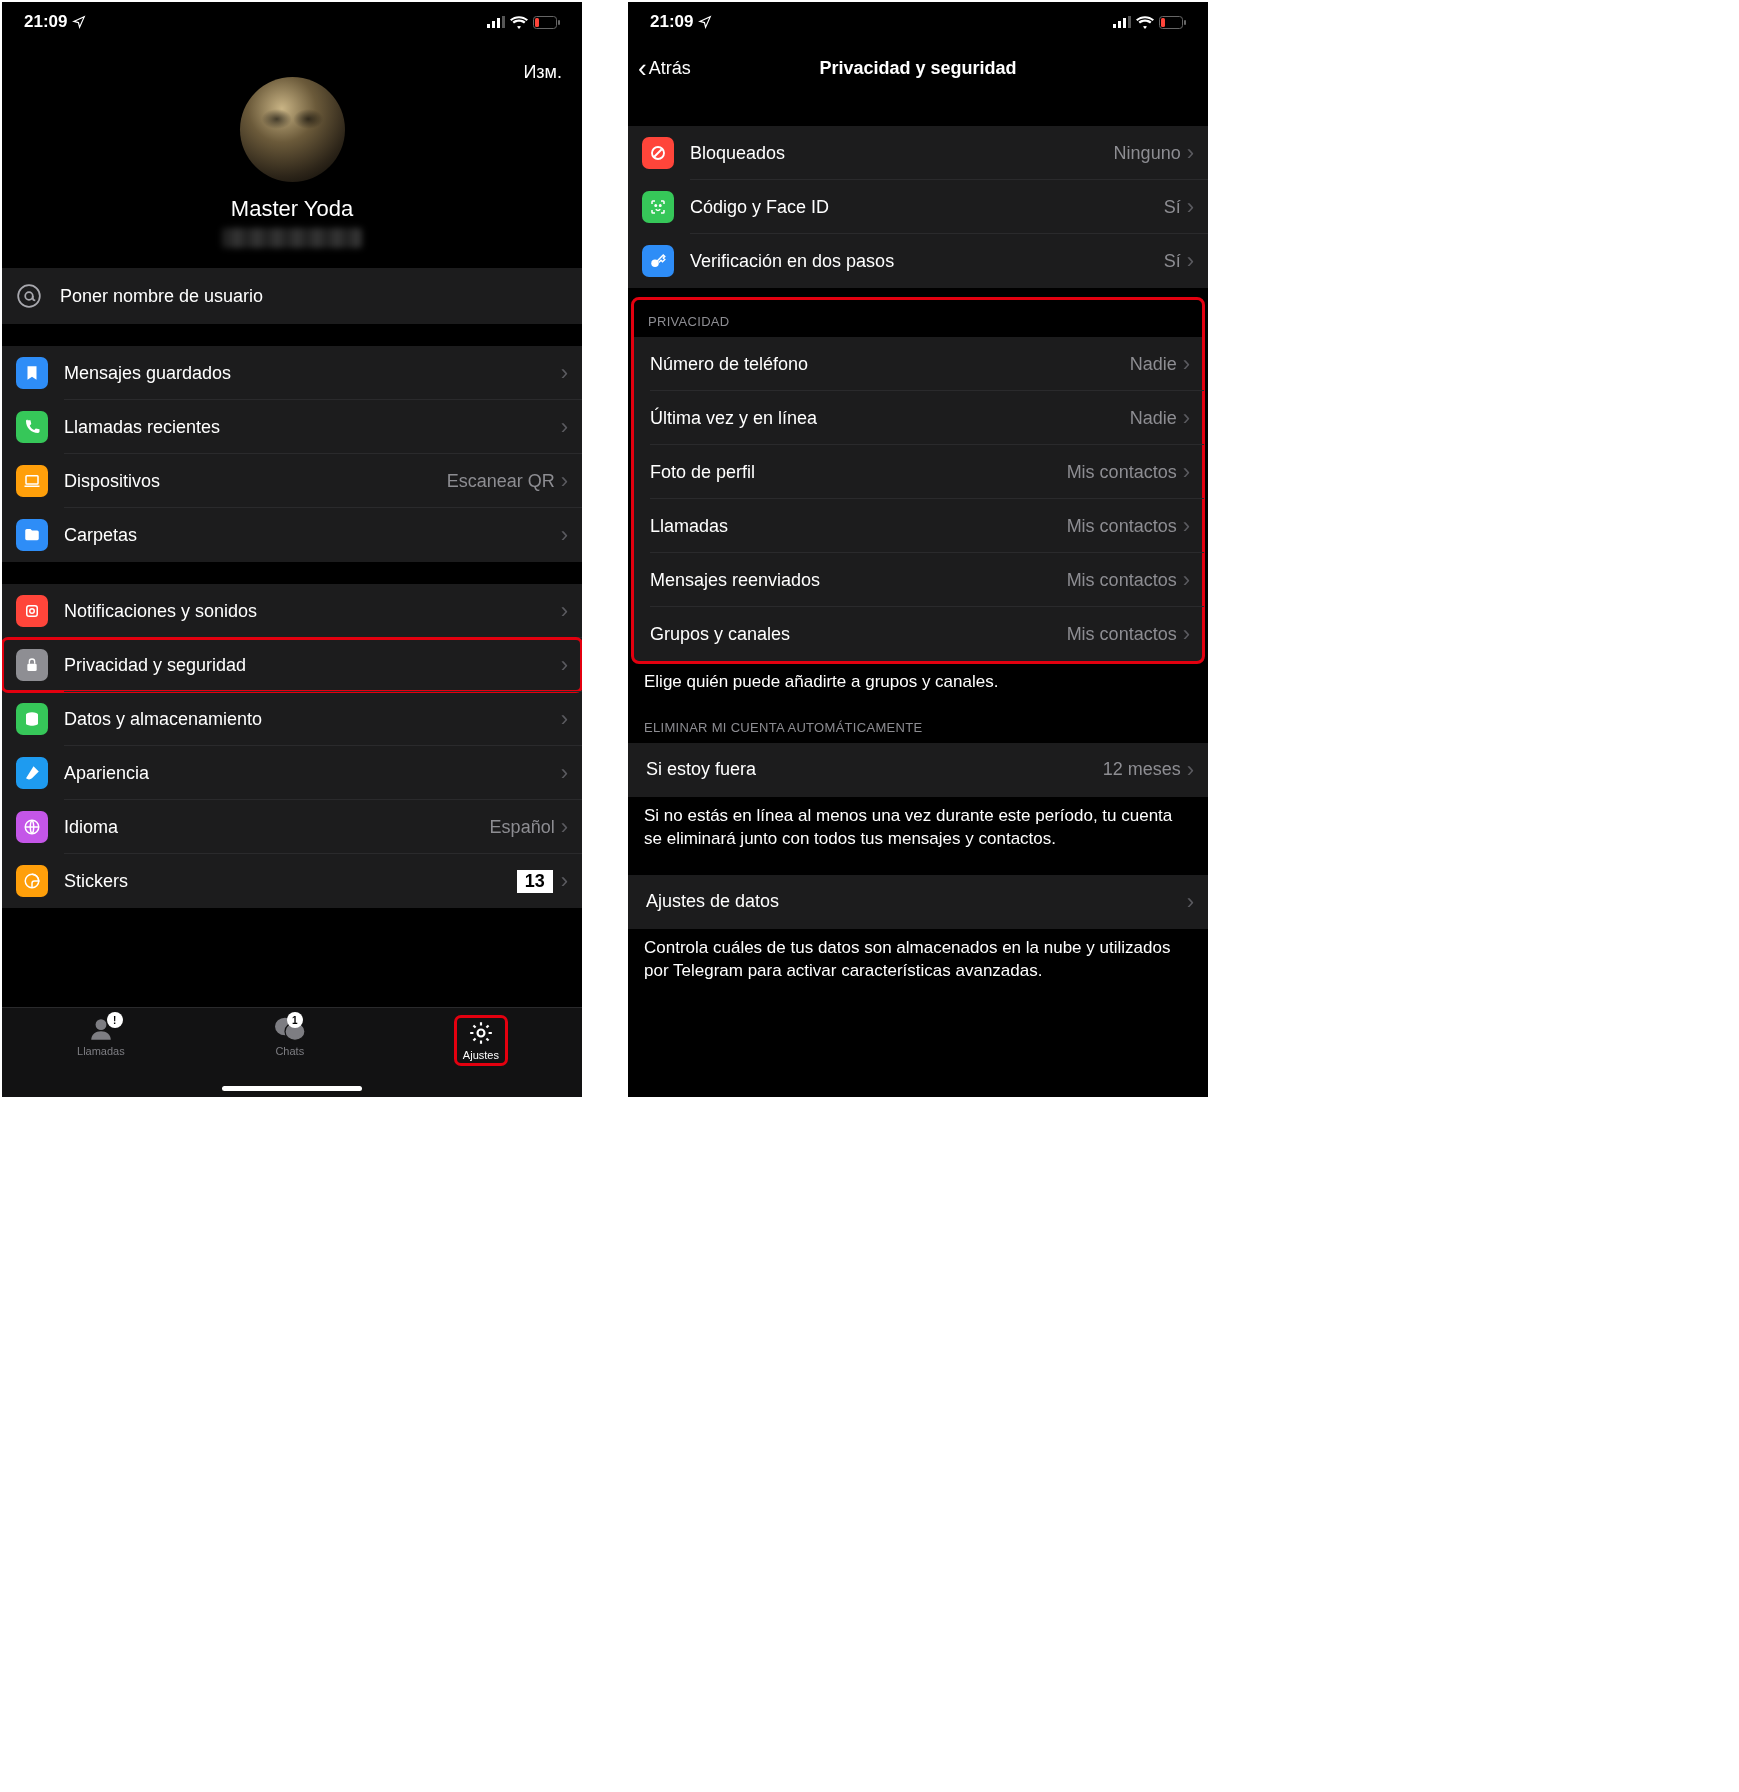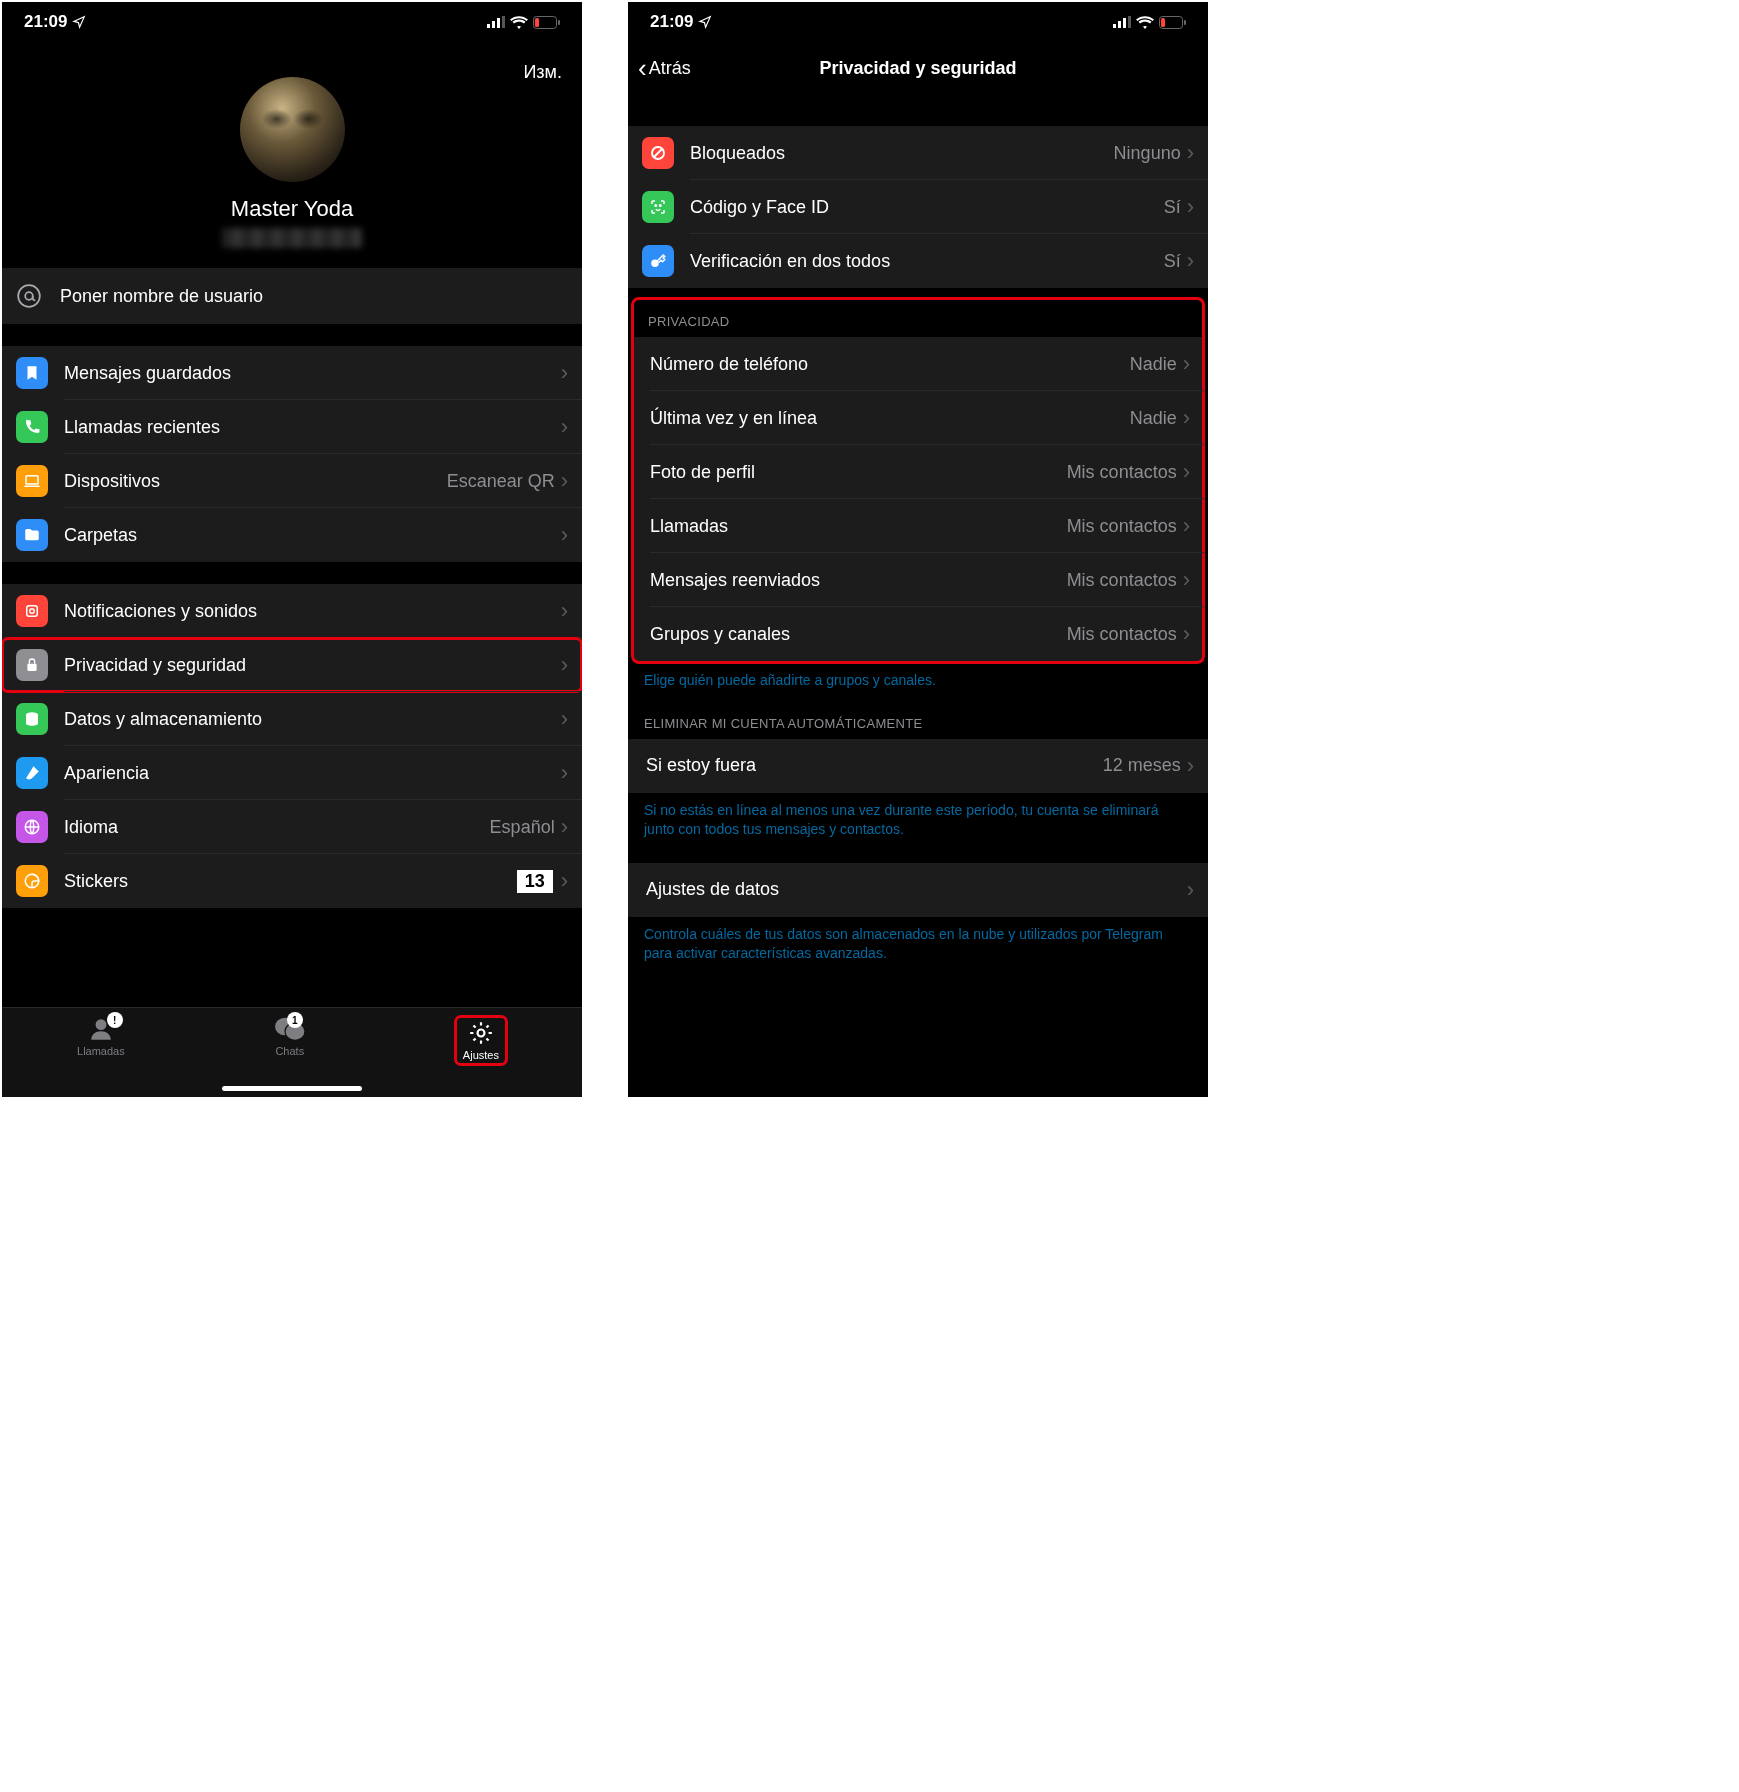--- a/index.html
+++ b/index.html
@@ -141,21 +141,21 @@
   .nav-back { position:absolute; left:10px; display:flex; align-items:center; color:#fff; font-size:18px;}
   .nav-back .bchev { font-size:26px; margin-right:2px; font-weight:300;}
   .nav-title { font-size:18px; font-weight:600; color:#fff;}
   
   .group-header {
     color:#8d8d92; font-size:13px; text-transform:uppercase;
     padding: 26px 16px 8px 16px;
     letter-spacing: 0.3px;
   }
   .group-footer {
-    color:#0369a1; font-size:14px;
+    color:#ffffff; font-size:17px;
     padding: 8px 16px 0 16px;
     line-height:1.35;
   }
   .section2 { background:#1c1c1d; }
   
   svg { display:block; }
 </style>
 </head>
 <body>
 
@@ -423,21 +423,21 @@
         <span class="value">Sí</span>
         <span class="chev">›</span>
       </div>
       <div class="row no-sep">
         <span class="icon-box" style="background: rgb(46, 141, 247);">
           <svg width="18" height="18" viewBox="0 0 24 24" fill="#fff">
             <circle cx="8" cy="15" r="5"></circle>
             <path d="M11 12l8-8 2 2-2 2 2 2-3 3-2-2-3 3" stroke="#fff" stroke-width="2" fill="none"></path>
           </svg>
         </span>
-        <span class="label">Verificación en dos todos</span>
+        <span class="label">Verificación en dos pasos</span>
         <span class="value">Sí</span>
         <span class="chev">›</span>
       </div>
     </div>
 
   <div class="highlight-red" style="margin:10px 4px 0 4px; padding-bottom:2px;border-radius:7px;">
     <div class="group-header" style="padding-top:16px;">PRIVACIDAD</div>
     <div class="section2" id="right-privacy">
         <div class="row no-icon">
           <span class="label">Número de teléfono</span>

